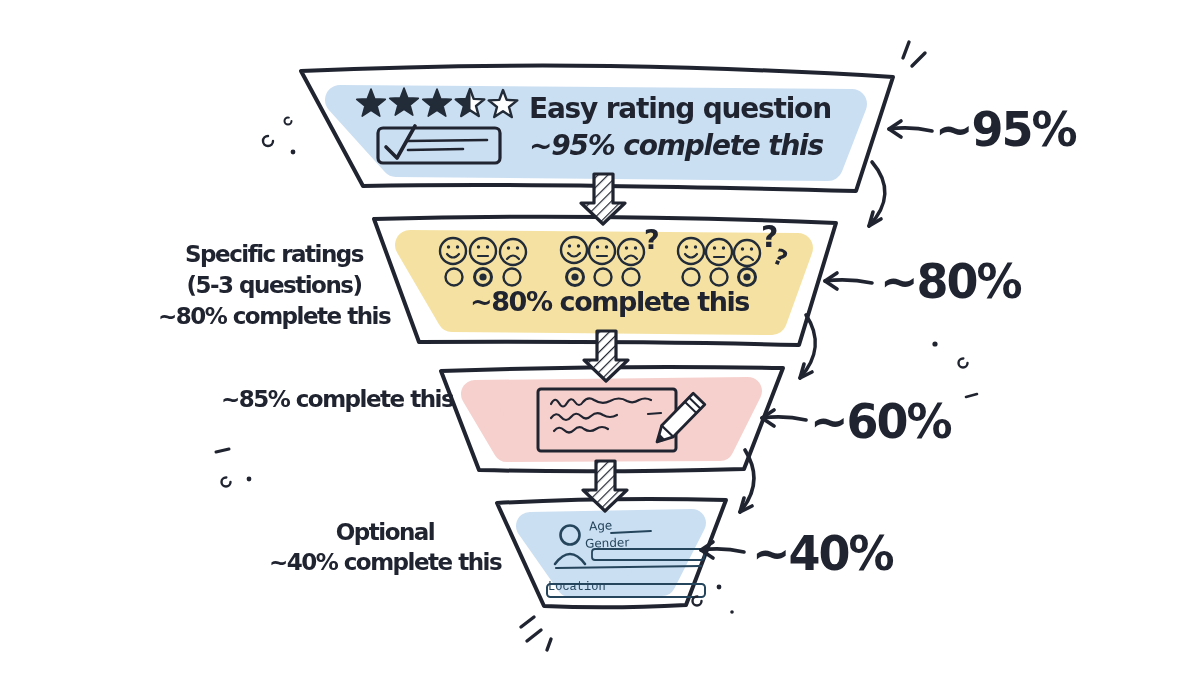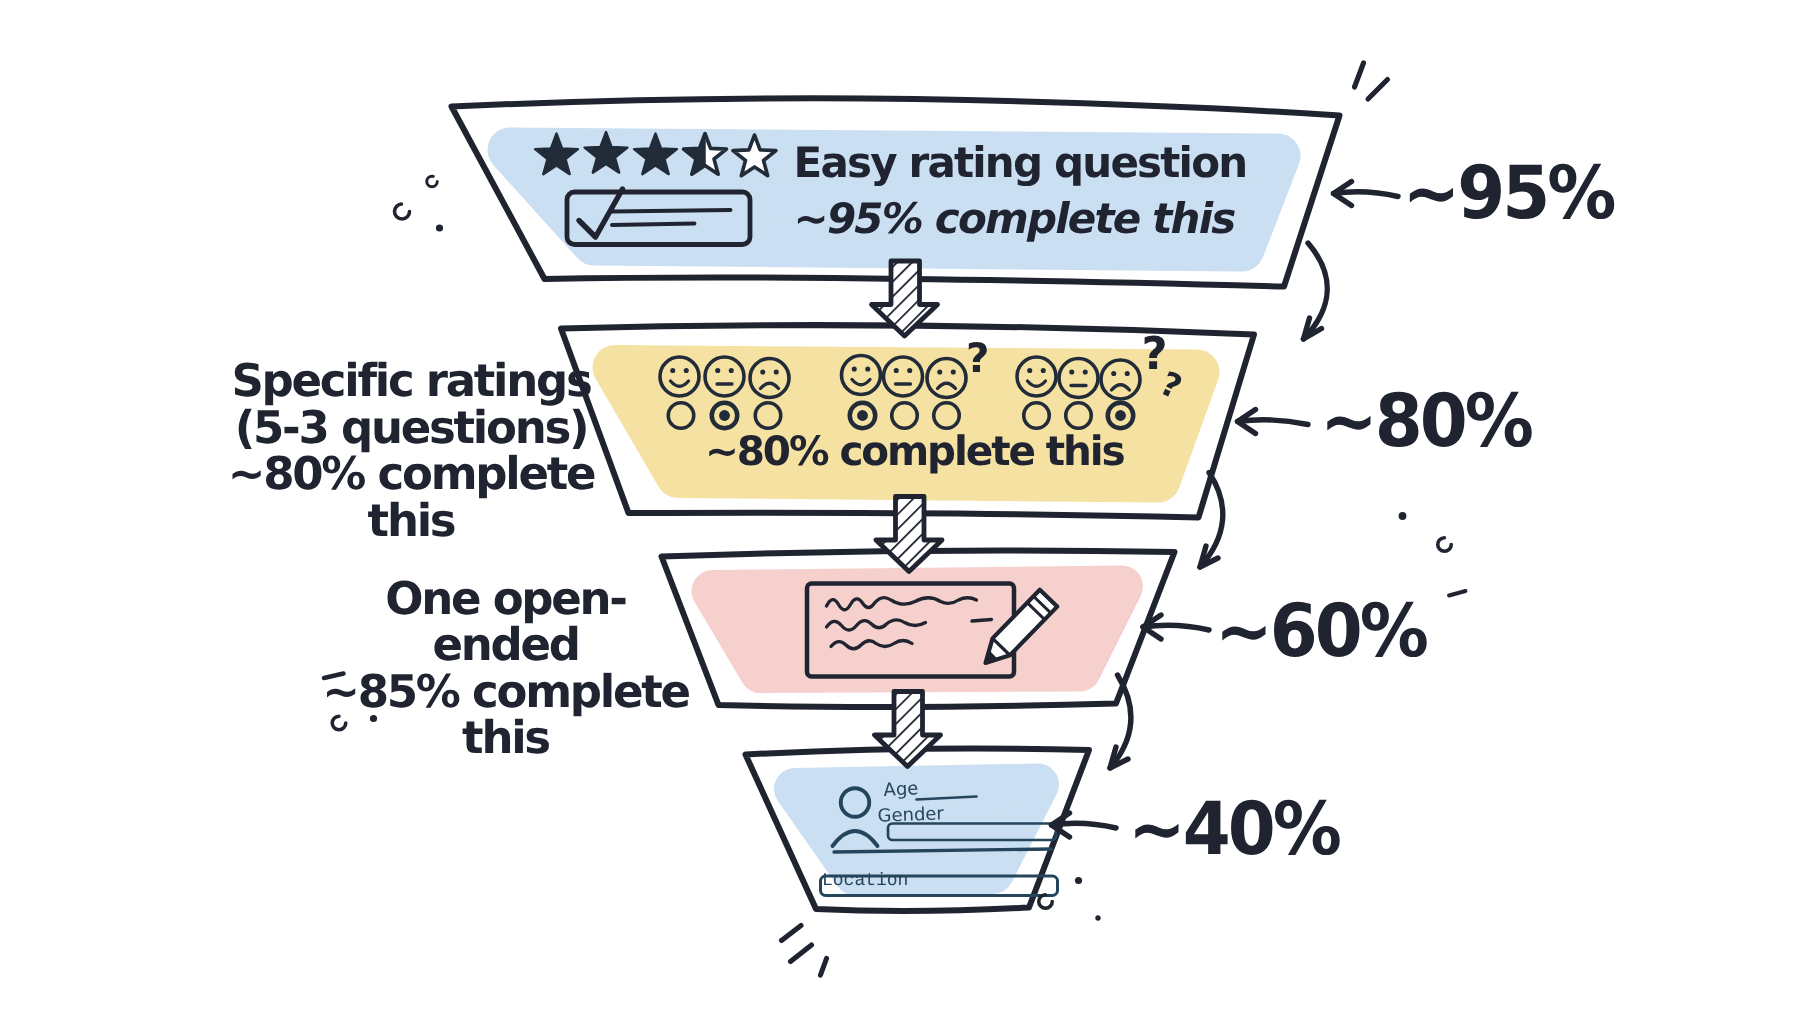--- a/index.html
+++ b/index.html
@@ -2,21 +2,21 @@
 <html><head>
 <meta charset="utf-8">
 <style>
   html,body{margin:0;padding:0;background:#ffffff;}
   .stage{position:relative;width:1200px;height:675px;background:#ffffff;overflow:hidden;
          font-family:"DejaVu Sans",sans-serif;color:#202430;}
   svg.art{position:absolute;left:0;top:0;width:1200px;height:675px;}
   .t{position:absolute;font-weight:700;color:#202430;white-space:nowrap;letter-spacing:-1.2px;}
   .tier-line{font-size:28px;}
   .center-block{white-space:normal;text-align:center;}
-  .left-block{white-space:normal;text-align:center;font-size:30px;line-height:31px;letter-spacing:-1.5px;}
+  .left-block{white-space:normal;text-align:center;font-size:23px;line-height:31px;letter-spacing:-1.5px;}
   .pct{font-size:46px;letter-spacing:-2px;transform:scaleY(1.06);transform-origin:top left;}
   .qmark{font-weight:700;}
   .form-label{position:absolute;font-size:12px;font-weight:400;color:#24455c;letter-spacing:0;
               font-family:"DejaVu Sans",sans-serif;}
 </style>
 </head>
 <body>
 
 <div class="stage">
 
@@ -250,25 +250,26 @@
 
   <div class="t center-block" style="left:452px;top:286px;width:315px;font-size:27px;letter-spacing:-1.4px;">~80% complete this</div>
 
   <div class="t left-block" style="left:148px;top:239px;width:252px;">
     <div>Specific ratings</div>
     <div>(5-3 questions)</div>
     <div>~80% complete this</div>
   </div>
 
   <div class="t left-block" style="left:213px;top:384px;width:248px;">
-    <div>One open-ended</div>
     <div>~85% complete this</div>
   </div>
 
   <div class="t left-block" style="left:262px;top:517px;width:246px;line-height:30px;">
+    <div>Optional</div>
+    <div>~40% complete this</div>
   </div>
 
   <div class="t pct" style="left:935px;top:100px;">~95%</div>
   <div class="t pct" style="left:880px;top:252px;">~80%</div>
   <div class="t pct" style="left:810px;top:392px;">~60%</div>
   <div class="t pct" style="left:752px;top:524px;">~40%</div>
 
   <span class="t qmark" style="left:644px;top:224px;font-size:27px;">?</span>
   <span class="t qmark" style="left:761px;top:219px;font-size:30px;">?</span>
   <span class="t qmark" style="left:774px;top:245px;font-size:22px;transform:rotate(24deg);">?</span>

